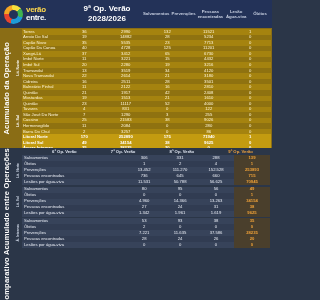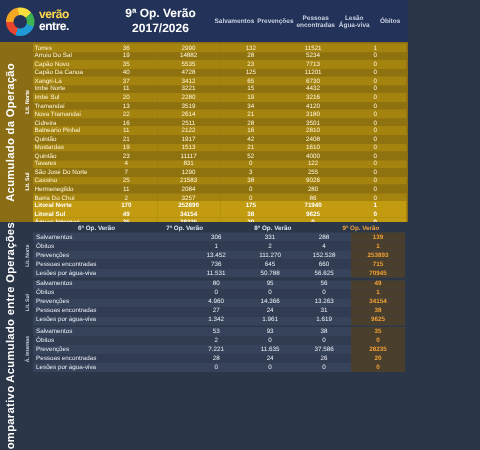--- a/index.html
+++ b/index.html
@@ -107,21 +107,21 @@
   <div class="header">
     <div class="logo-wrap">
       <div class="logo-mark"></div>
       <div class="logo-text">
         <span class="l1">verão</span>
         <span class="l2">entre.</span>
       </div>
     </div>
     <div class="op-title">
       <span>9ª Op. Verão</span>
-      <span>2017/2026</span>
+      <span>2028/2026</span>
     </div>
     <div class="head-cols" id="headCols">
         <div class="head-col">
           <span>Salvamentos</span>
         </div>
         <div class="head-col">
           <span>Prevenções</span>
         </div>
         <div class="head-col">
           <span>Pessoas</span>

